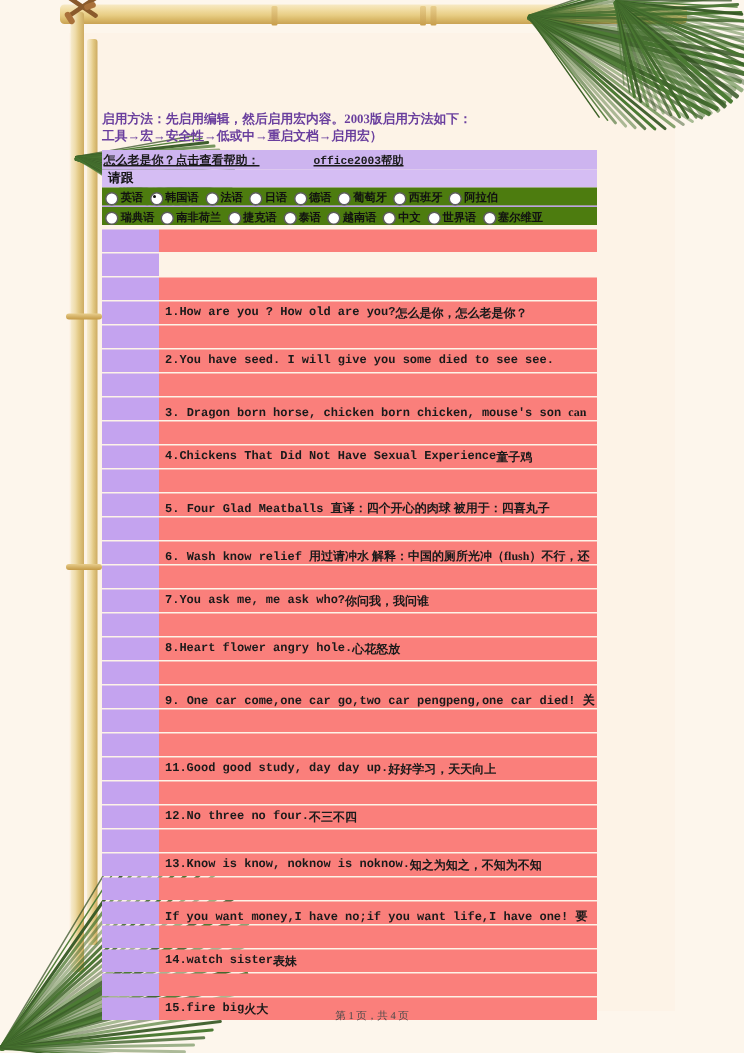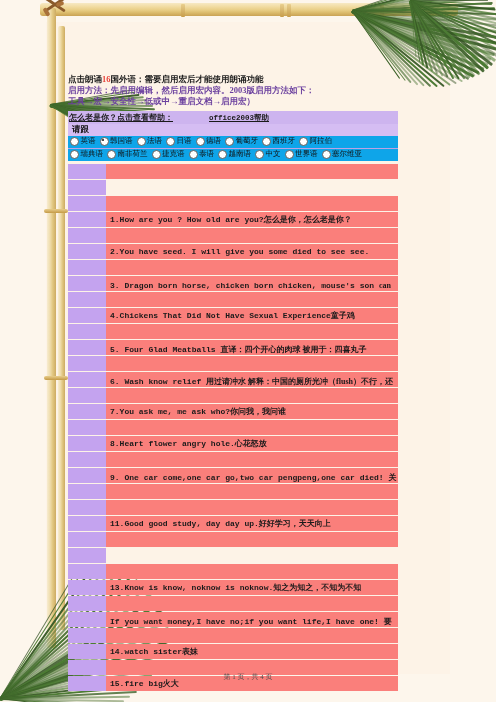--- a/index.html
+++ b/index.html
@@ -84,22 +84,22 @@
   }
   .helpbar .a1{text-decoration:underline;padding-left:1px;}
   .helpbar .a2{text-decoration:underline;margin-left:36px;font-family:"Liberation Mono",monospace;font-size:7.5px;}
 
   .pleasebar{
     background:#d5bdf3;height:12px;display:flex;align-items:center;
     font-size:8.5px;font-weight:bold;color:#111;padding-left:4px;
   }
 
   .radiorow{
-    background:#0ea5e9;height:12px;display:flex;align-items:flex-start;
-    font-size:7.5px;color:#111;white-space:nowrap;
+    background:#4d7c0f;height:12px;display:flex;align-items:flex-end;
+    font-size:7.5px;color:#111;white-space:nowrap;font-weight:bold;
   }
   .radiorow + .radiorow{border-top:1px solid #bda2e4;}
   .ropt{display:flex;align-items:center;margin-right:2px;}
   .radio{
     width:7px;height:7px;border-radius:50%;
     background:#fff;border:1px solid #5d5d5d;
     margin:0 1.5px 0 2px;flex:none;position:relative;
   }
   .radio.on::after{
     content:"";position:absolute;left:1.4px;top:1.4px;
@@ -286,21 +286,20 @@
       <span style="width: 123.7px; height: 1.6px; transform: rotate(1deg); left: 0px; top: 78px; background: rgb(68, 109, 46); opacity: 0.44;"></span>
       <span style="width: 117px; height: 1.5px; transform: rotate(3deg); left: 0px; top: 78px; background: rgb(67, 108, 45); opacity: 0.61;"></span>
       <span style="width: 110.2px; height: 1.3px; transform: rotate(5deg); left: 0px; top: 78px; background: rgb(73, 117, 49); opacity: 0.87;"></span>
       <span style="width: 103.4px; height: 1.2px; transform: rotate(7deg); left: 0px; top: 78px; background: rgb(61, 98, 41); opacity: 1;"></span>
     </div>
 </div>
 
 <div class="doc">
 
   <div class="hdr">
-    <div><span>点击朗诵</span><span class="em">16</span><span>国外语：需要启用宏后才能使用朗诵功能</span></div>
     <div class="l2">启用方法：先启用编辑，然后启用宏内容。2003版启用方法如下：</div>
     <div class="l2">工具→宏→安全性→低或中→重启文档→启用宏）</div>
   </div>
 
   <div class="helpbar">
     <span class="a1">怎么老是你？点击查看帮助：</span>
     <span class="a2">office2003帮助</span>
   </div>
 
   <div class="pleasebar">
@@ -490,20 +489,25 @@
           <span>Good good study, day day up.</span> 
           <span class="cn">好好学习，天天向上</span>
         </div>
       </div>
       <div class="trow spacer">
         <div class="c1"></div>
         <div class="c2"></div>
       </div>
       <div class="trow">
         <div class="c1"></div>
+        <div class="c2">
+          <span>12.</span> 
+          <span>No three no four.</span> 
+          <span class="cn">不三不四</span>
+        </div>
       </div>
       <div class="trow spacer">
         <div class="c1"></div>
         <div class="c2"></div>
       </div>
       <div class="trow">
         <div class="c1"></div>
         <div class="c2">
           <span>13.</span> 
           <span>Know is know, noknow is noknow.</span> 

